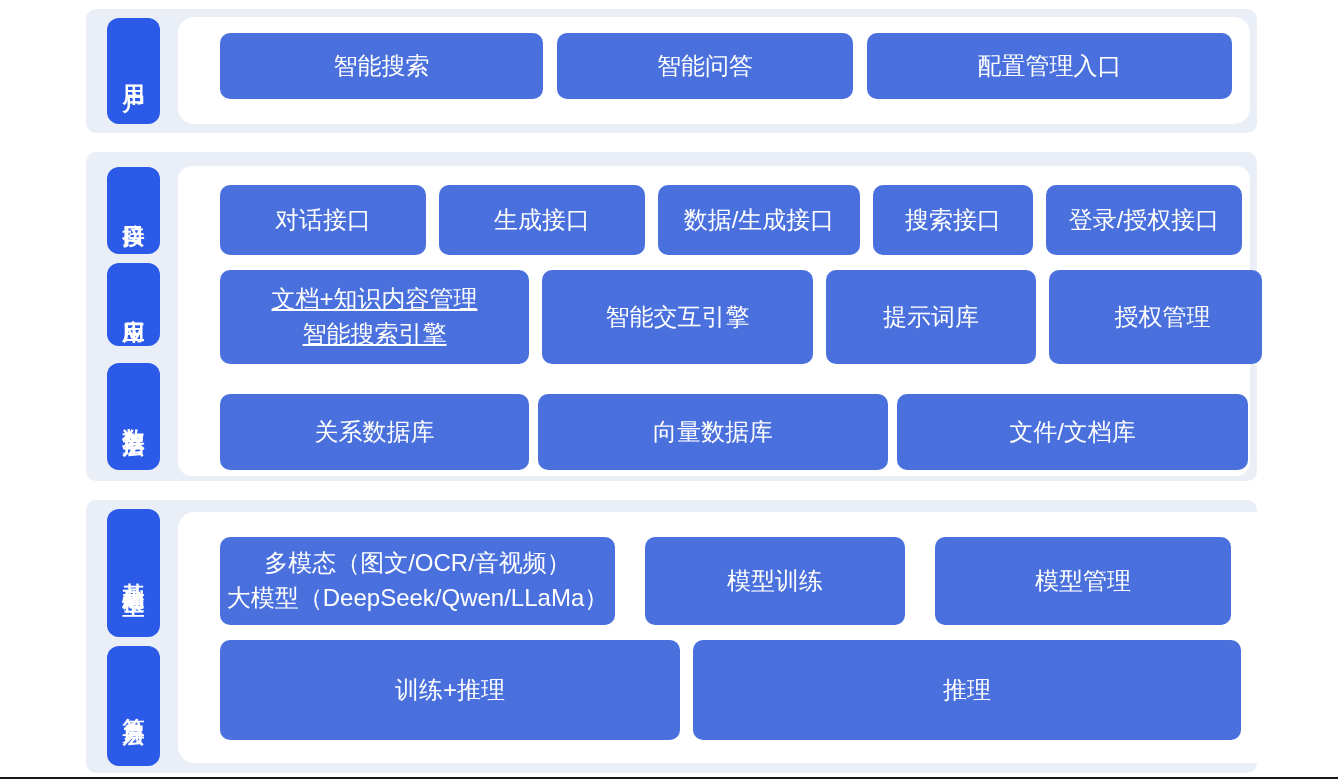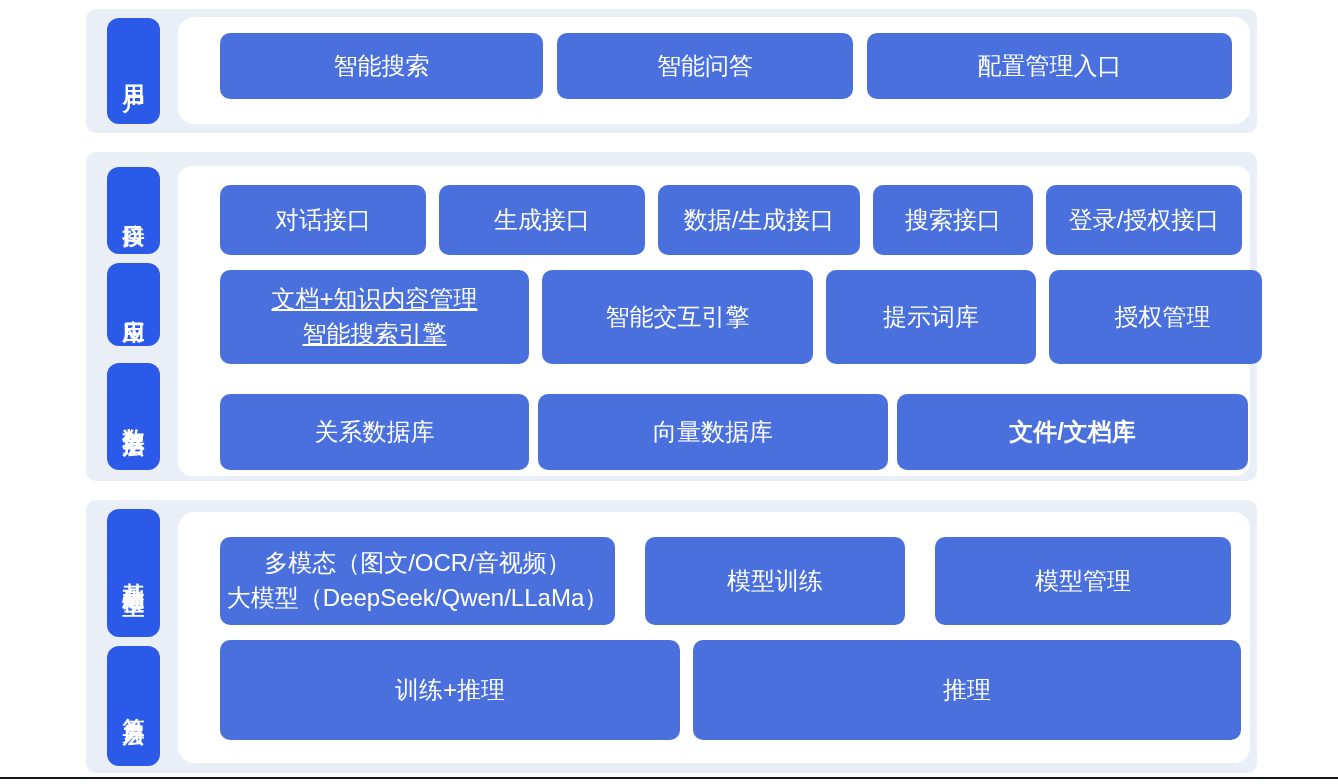--- a/index.html
+++ b/index.html
@@ -39,21 +39,21 @@
   }
   .panel {
     position: absolute;
     left: 92px;
     width: 1072px;
     background: #ffffff;
     border-radius: 16px;
   }
   #panel-user   { top: 8px;  height: 107px; }
   #panel-middle { top: 14px; height: 310px; border-radius: 14px; }
-  #panel-bottom { top: 12px; height: 251px; }
+  #panel-bottom { top: 12px; height: 251px; padding-left: 48px; }
 
   .row {
     position: absolute;
     left: 42px;
     display: flex;
   }
   .btn {
     background: var(--button-bg, #4A70DD);
     color: var(--button-text, #ffffff);
     border-radius: 10px;
@@ -114,21 +114,21 @@
     <div class="row" id="row-app">
       <div class="btn" style="width:309px;text-decoration:underline;">文档+知识内容管理
 智能搜索引擎</div>
       <div class="btn" style="width:271px;">智能交互引擎</div>
       <div class="btn" style="width:210px;">提示词库</div>
       <div class="btn" style="width:199px;padding-left:14px;">授权管理</div>
     </div>
     <div class="row" id="row-data">
       <div class="btn" style="width:309px;">关系数据库</div>
       <div class="btn" style="width:350px;">向量数据库</div>
-      <div class="btn" style="width:351px;font-weight:bold;">文件/文档库</div>
+      <div class="btn" style="width:351px;">文件/文档库</div>
     </div>
   </div>
 </div>
 
 <div class="section" id="section-bottom">
   <div class="pill" style="top:9px;height:128px;">基础模型</div>
   <div class="pill" style="top:146px;height:120px;">算力层</div>
 
   <div class="panel" id="panel-bottom">
     <div class="row" id="row-model">

